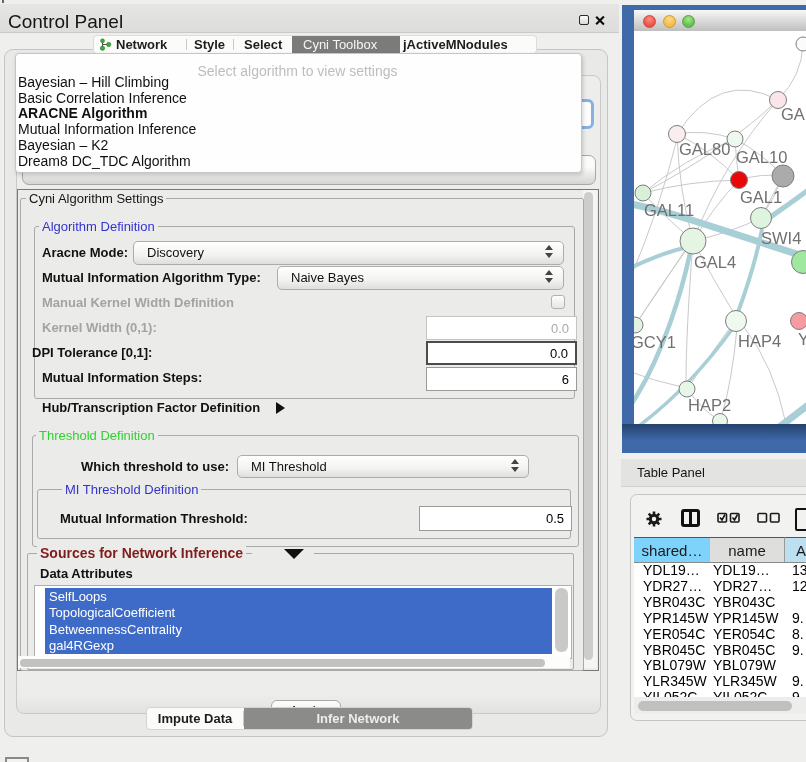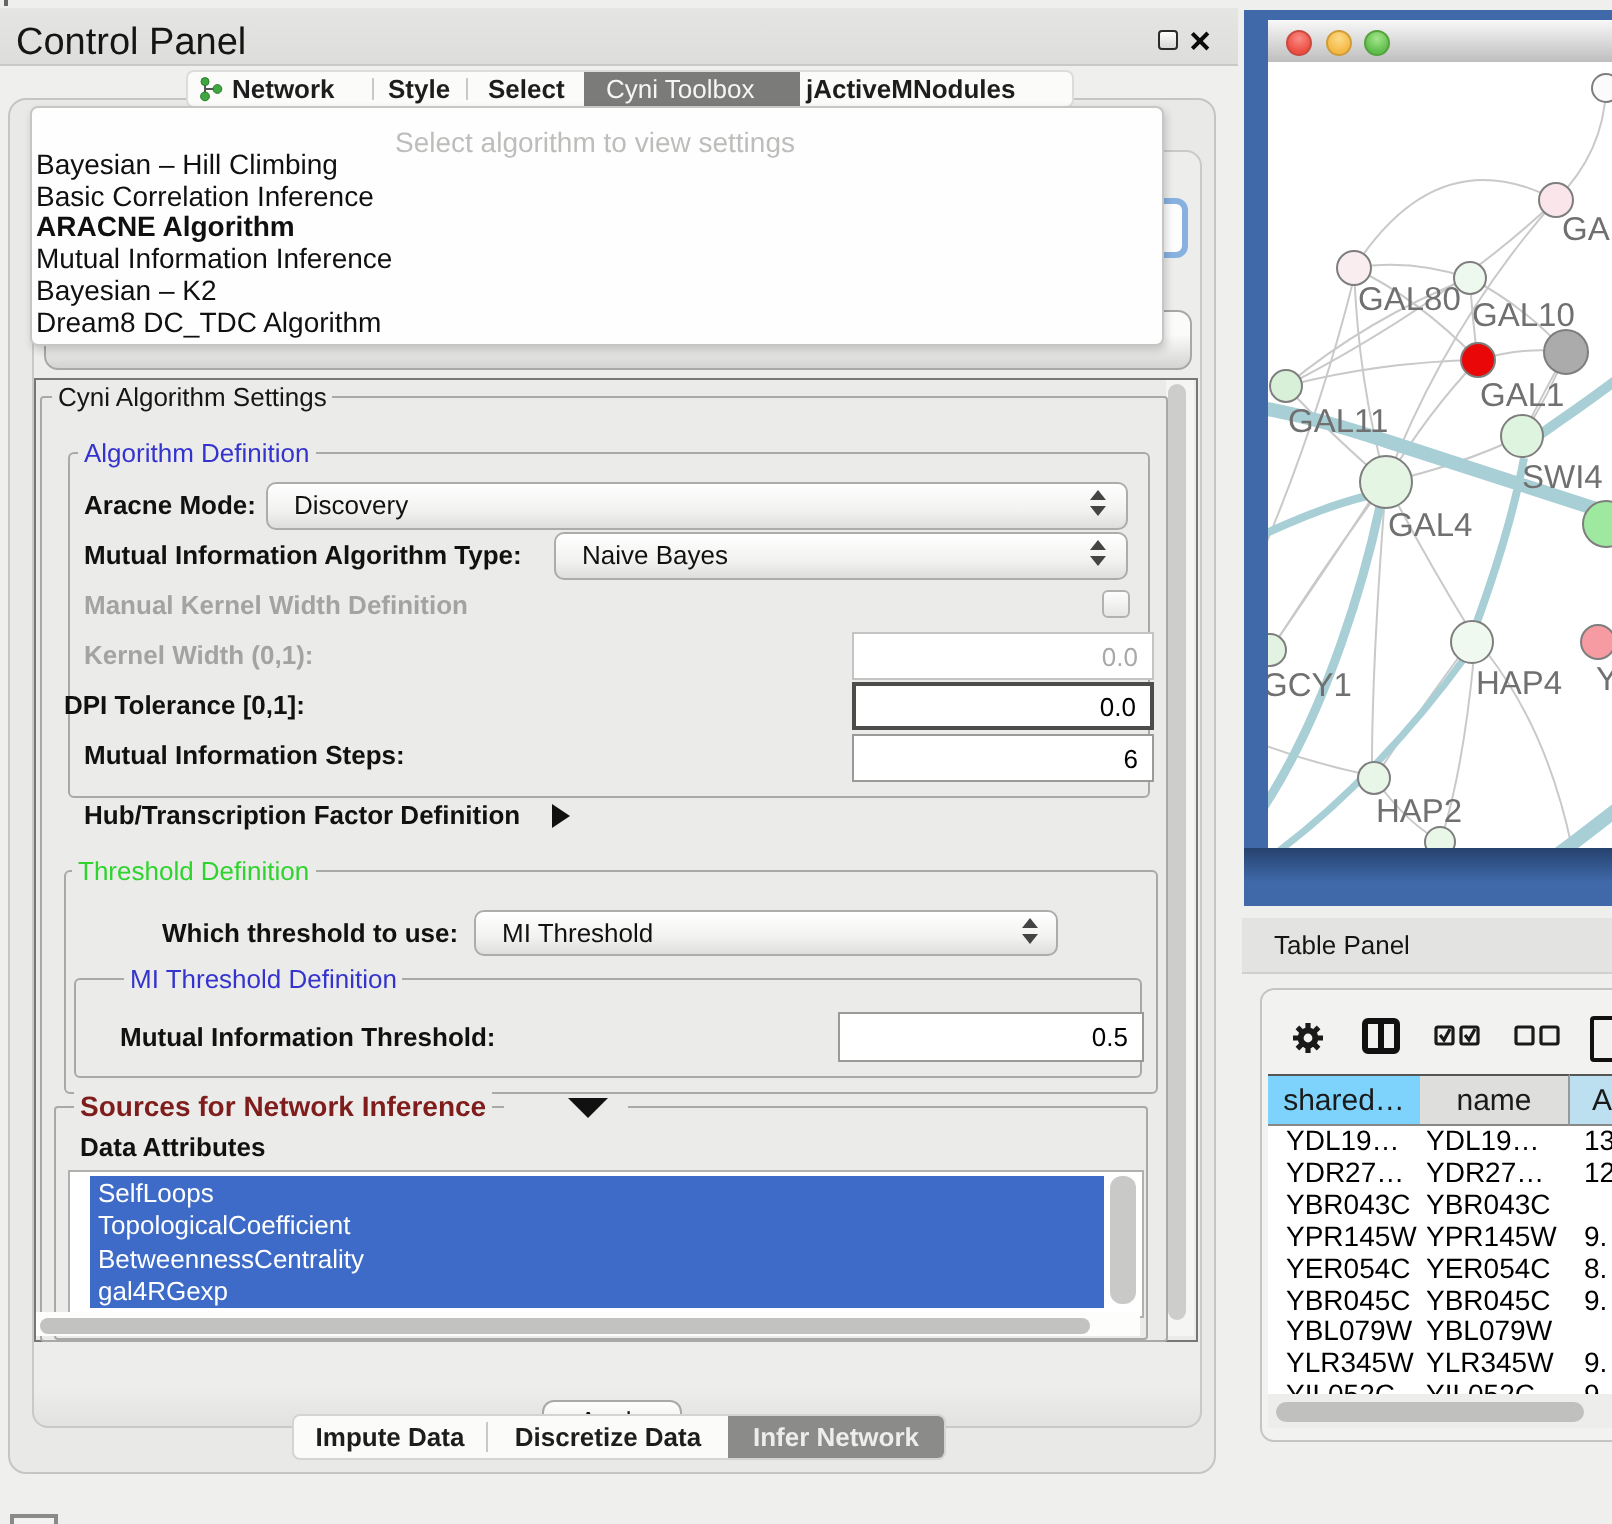--- a/index.html
+++ b/index.html
@@ -109,21 +109,20 @@
 <div class="abs" style="left:555px;top:588px;width:13px;height:64px;background:#C9C9C7;border-radius:6px;"></div>
 
 <div class="abs" style="left:18px;top:656px;width:552px;height:12px;background:#FDFDFB;"></div>
 <div class="abs" style="left:20px;top:659px;width:525px;height:8px;background:#C2C2C0;border-radius:4px;"></div>
 
 <div class="abs" style="left:271px;top:676px;width:68px;height:19px;background:linear-gradient(#FEFEFE,#EFEFED 60%,#E2E2E0);border:1px solid #A9A9A7;border-radius:6px;display:flex;align-items:center;justify-content:center;font-size:13px;color:#111;margin-top:24px;">Apply</div>
 
 <div class="seg" style="left:146px;top:707px;width:325px;height:21px;">
   <div class="sg" style="width:96px;">Impute Data</div>
   <div class="sep"></div>
-  <div class="sg" style="width:120px;">Discretize Data</div>
   <div class="sg on" style="flex:1;border-radius:0 3px 3px 0;background:#8B8B89;color:#EDEDEB;">Infer Network</div>
 </div>
 
 <div class="abs" style="left:5px;top:757px;width:20px;height:10px;border:2px solid #8A8A88;background:#F2F2F0;"></div>
 
 <div class="abs" style="left:94px;top:36px;width:442px;height:17px;background:#FBFBF9;border-radius:3px;box-shadow:0 0 0 1px #DCDCDA;"></div>
 <svg class="abs" style="left:99px;top:38px;" width="13" height="13" viewBox="0 0 13 13">
   <path d="M3.5 3 L3.5 10 M3.5 6.5 L9.5 6.5" stroke="#555" stroke-width="1" fill="none"></path>
   <circle cx="3.5" cy="2.8" r="2" fill="#3FA73F" stroke="#2A7A2A" stroke-width="0.5"></circle>
   <circle cx="3.5" cy="10.2" r="2.2" fill="#3FA73F" stroke="#2A7A2A" stroke-width="0.5"></circle>

